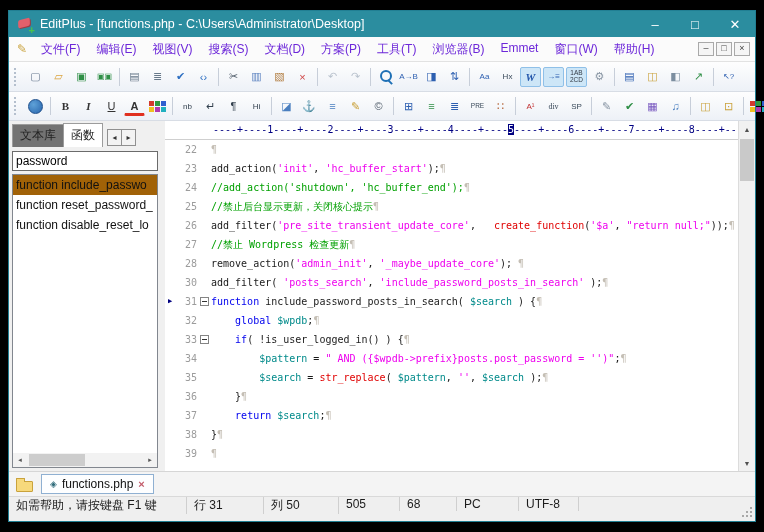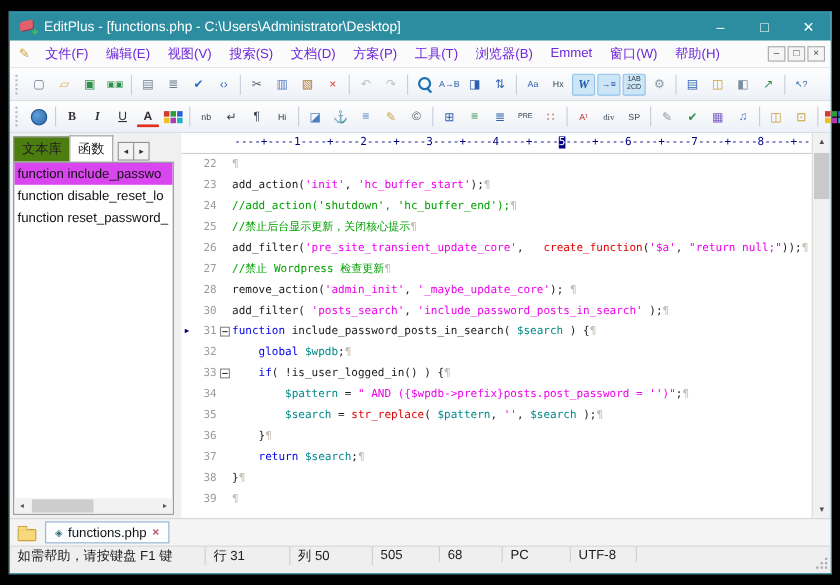--- a/index.html
+++ b/index.html
@@ -56,30 +56,30 @@
   .shape-folder::before{content:"";position:absolute;left:1px;top:5px;width:15px;height:9px;
       background:#f7d97c;border:1px solid #c9a23b;border-radius:1px;}
   .shape-folder::after{content:"";position:absolute;left:1px;top:2px;width:7px;height:3px;
       background:#f7d97c;border:1px solid #c9a23b;border-bottom:none;border-radius:1px 1px 0 0;}
 
   
   .main{flex:1;display:flex;min-height:0;}
   .sidebar{width:152px;flex:none;display:flex;flex-direction:column;background:#f0f0f0;min-height:0;}
   .sbtabs{height:24px;flex:none;display:flex;align-items:flex-end;padding:2px 2px 0 3px;}
   .sbtab{font-size:12px;padding:2px 7px 3px 7px;border:1px solid #9c9c9c;border-bottom:none;
-         background:#4d7c0f;color:#222;margin-right:-1px;white-space:nowrap;}
+         background:#737373;color:#222;margin-right:-1px;white-space:nowrap;}
   .sbtab.active{background:#fff;position:relative;padding-top:3px;}
   .sbarrows{margin-left:5px;display:flex;margin-bottom:1px;}
   .sbarrow{width:15px;height:17px;box-sizing:border-box;border:1px solid #909090;background:#f3f3f3;
            font-size:8px;color:#333;display:flex;align-items:center;justify-content:center;margin-right:-1px;}
   .filter-input{margin:4px 3px 3px 3px;height:20px;box-sizing:border-box;border:1px solid #6b6b6b;
                 font-size:12px;padding:0 3px;font-family:"Liberation Sans",sans-serif;}
   .listbox{margin:0 3px 3px 3px;flex:1;border:1px solid #82878f;background:#fff;position:relative;overflow:hidden;}
   .litem{height:20px;line-height:20px;padding-left:3px;font-size:12px;white-space:nowrap;overflow:hidden;color:#111;}
-  .litem.selected{background:#d946ef;}
+  .litem.selected{background:#a16207;}
   .hscroll{position:absolute;left:0;right:0;bottom:0;height:14px;background:#f2f2f2;display:flex;align-items:stretch;}
   .harrow{width:14px;display:flex;align-items:center;justify-content:center;font-size:7px;color:#555;}
   .hthumb{width:56px;margin:1px 0 1px 2px;background:#cdcdcd;}
   .splitter{width:4px;flex:none;background:#f0f0f0;}
 
   .editor{flex:1;min-width:0;display:flex;flex-direction:column;background:#fff;}
   .ruler{height:18px;line-height:18px;flex:none;font-family:"DejaVu Sans Mono","Liberation Mono",monospace;
          font-size:10px;color:#000082;padding-left:48px;white-space:pre;overflow:hidden;
          background:#fff;border-bottom:1px solid #cfcfcf;}
   .rhl{background:#000080;color:#fff;}
@@ -249,25 +249,26 @@
   <div class="main">
     <div class="sidebar">
       <div class="sbtabs" id="sb-tabs">
           <span class="sbtab">文本库</span>
           <span class="sbtab active">函数</span>
           <span class="sbarrows">
             <span class="sbarrow">◂</span>
             <span class="sbarrow">▸</span>
           </span>
         </div>
+      <input class="filter-input" value="password" style="">
       <div class="listbox">
         <div id="sb-list">
             <div class="litem selected">function include_passwo</div>
+            <div class="litem">function reset_password_</div>
             <div class="litem">function disable_reset_lo</div>
-            <div class="litem">function reset_password_</div>
           </div>
         <div class="hscroll">
           <span class="harrow">◂</span>
           <span class="hthumb"></span>
           <span class="harrow" style="margin-left:auto;">▸</span>
         </div>
       </div>
     </div>
     <div class="splitter"></div>
 

